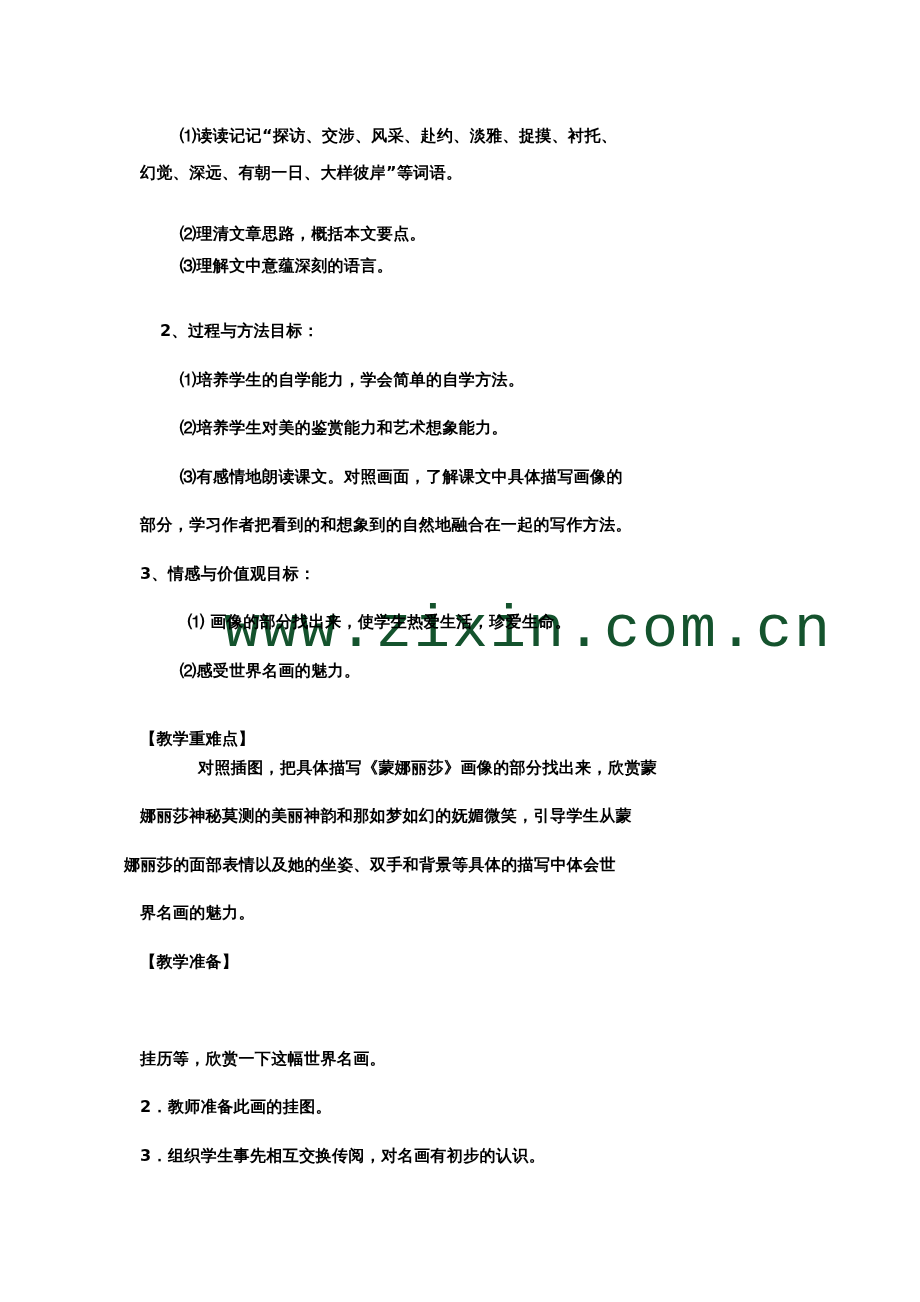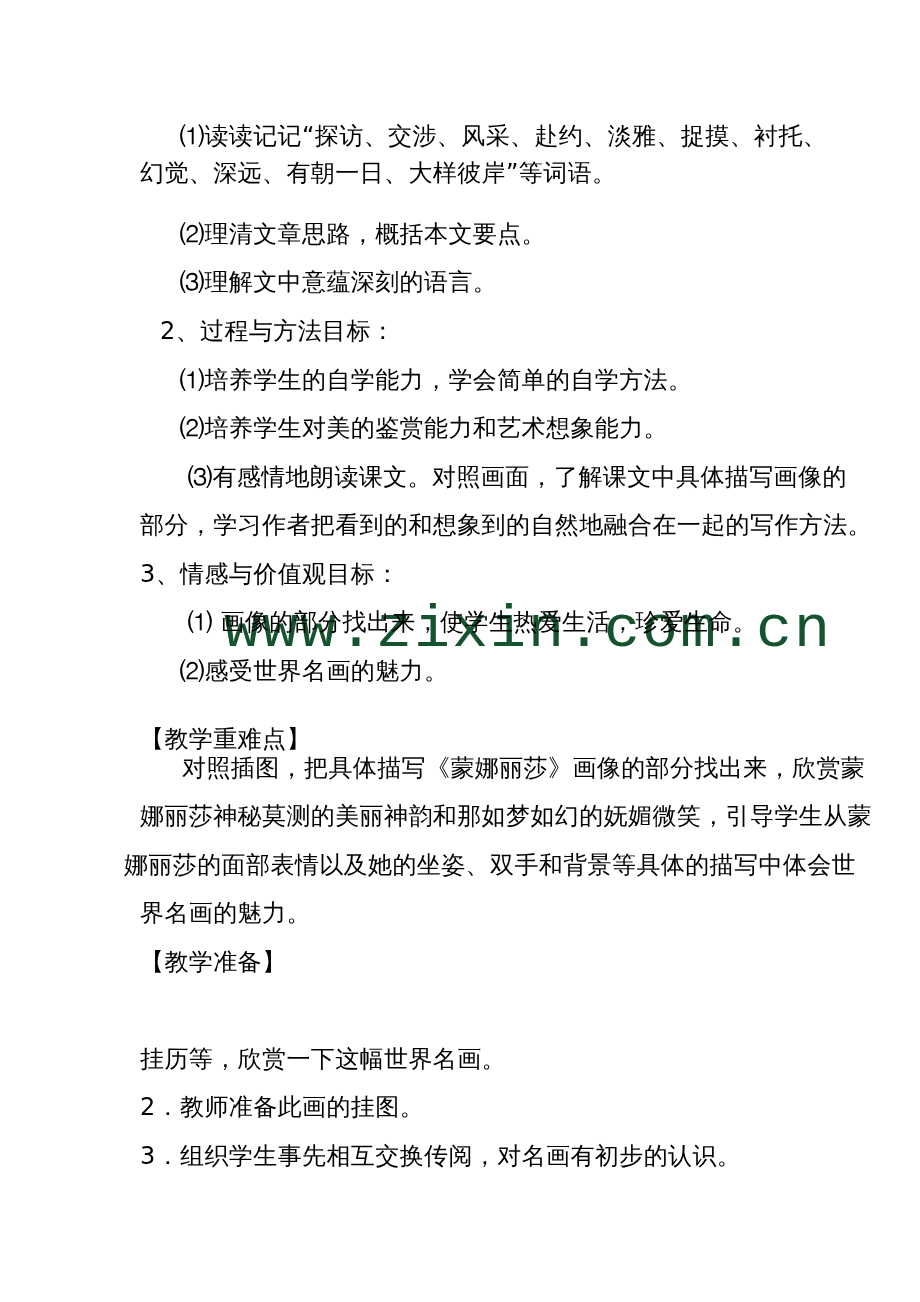--- a/index.html
+++ b/index.html
@@ -1,47 +1,47 @@
 <!DOCTYPE html>
 <html><head>
   <meta charset="utf-8">
   <style>
     html, body { margin: 0; padding: 0; background: #ffffff; }
     body { width: 920px; height: 1302px; position: relative; overflow: hidden;
       font-family: "DejaVu Sans", "Liberation Sans", sans-serif; color: #000; }
     .page { position: absolute; left: 0; top: 0; width: 920px; height: 1302px; }
-    .line { position: absolute; font-size: 24px; line-height: 26px; white-space: nowrap; letter-spacing: 0.4px; }
+    .line { position: absolute; font-size: 16px; line-height: 26px; white-space: nowrap; letter-spacing: 0.4px; font-weight: bold; }
     .watermark { position: absolute; left: 224px; top: 598px; font-family: Liberation Mono, monospace;
       font-size: 60px; line-height: 64px; color: #14532d; letter-spacing: 2px; z-index: 0; white-space: nowrap; }
     .fg { z-index: 1; }
   </style>
 </head>
 <body>
 
 <div class="page">
 
   <div class="watermark">www.zixin.com.cn</div>
 
   <div class="line fg" style="left:180px; top:123px;">⑴读读记记“探访、交涉、风采、赴约、淡雅、捉摸、衬托、</div>
   <div class="line fg" style="left:140px; top:160px;">幻觉、深远、有朝一日、大样彼岸”等词语。</div>
   <div class="line fg" style="left:180px; top:221px;">⑵理清文章思路，概括本文要点。</div>
-  <div class="line fg" style="left:180px; top:269px;">⑶理解文中意蕴深刻的语言。</div>
+  <div class="line fg" style="left:180px; top:253px;">⑶理解文中意蕴深刻的语言。</div>
 
   <div class="line fg" style="left:160px; top:318px;">2、过程与方法目标：</div>
   <div class="line fg" style="left:180px; top:367px;">⑴培养学生的自学能力，学会简单的自学方法。</div>
   <div class="line fg" style="left:180px; top:415px;">⑵培养学生对美的鉴赏能力和艺术想象能力。</div>
-  <div class="line fg" style="left:180px; top:464px;margin-left:8px;">⑶有感情地朗读课文。对照画面，了解课文中具体描写画像的</div>
+  <div class="line fg" style="left:180px; top:464px;">⑶有感情地朗读课文。对照画面，了解课文中具体描写画像的</div>
   <div class="line fg" style="left:140px; top:512px;">部分，学习作者把看到的和想象到的自然地融合在一起的写作方法。</div>
 
   <div class="line fg" style="left:140px; top:561px;">3、情感与价值观目标：</div>
   <div class="line fg" style="left:188px; top:609px;">⑴ 画像的部分找出来，使学生热爱生活，珍爱生命。</div>
   <div class="line fg" style="left:180px; top:658px;">⑵感受世界名画的魅力。</div>
 
   <div class="line fg" style="left:140px; top:726px;">【教学重难点】</div>
-  <div class="line fg" style="left:182px; top:755px;">对照插图，把具体描写《蒙娜丽莎》画像的部分找出来，欣赏蒙</div>
+  <div class="line fg" style="left:198px; top:755px;">对照插图，把具体描写《蒙娜丽莎》画像的部分找出来，欣赏蒙</div>
   <div class="line fg" style="left:140px; top:803px;">娜丽莎神秘莫测的美丽神韵和那如梦如幻的妩媚微笑，引导学生从蒙</div>
   <div class="line fg" style="left:124px; top:852px;">娜丽莎的面部表情以及她的坐姿、双手和背景等具体的描写中体会世</div>
   <div class="line fg" style="left:140px; top:900px;">界名画的魅力。</div>
 
   <div class="line fg" style="left:140px; top:949px;">【教学准备】</div>
   <div class="line fg" style="left:140px; top:1046px;">挂历等，欣赏一下这幅世界名画。</div>
   <div class="line fg" style="left:140px; top:1094px;">2．教师准备此画的挂图。</div>
   <div class="line fg" style="left:140px; top:1143px;">3．组织学生事先相互交换传阅，对名画有初步的认识。</div>
 
 </div>

